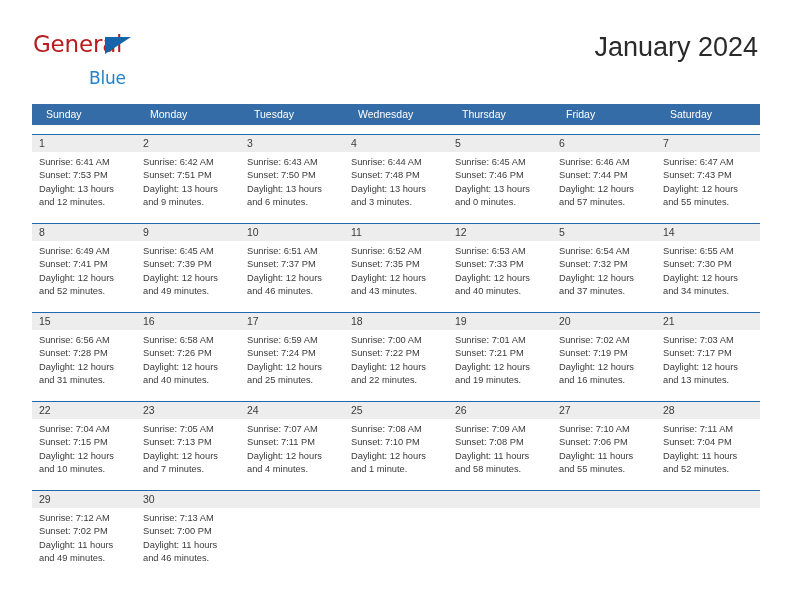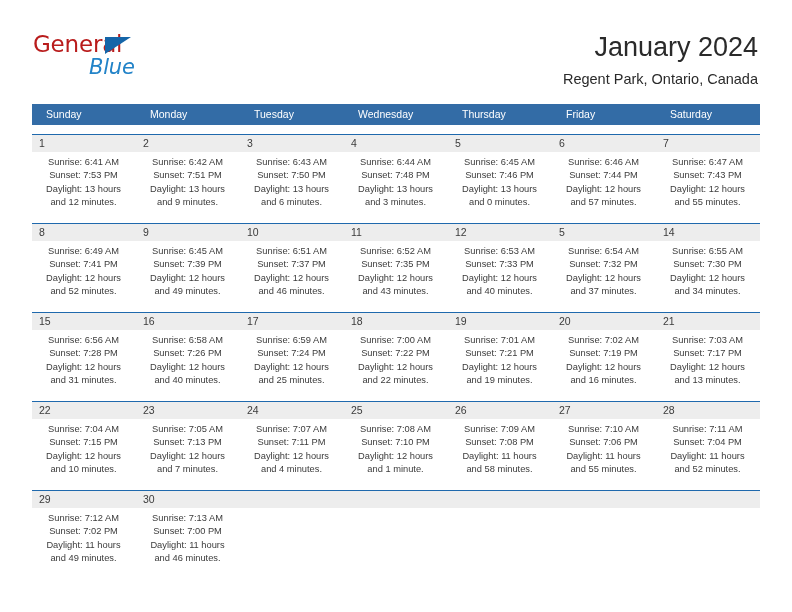--- a/index.html
+++ b/index.html
@@ -52,28 +52,27 @@
     left: 72px;
     top: 5px;
     width: 0;
     height: 0;
     border-left: 26px solid #1565a8;
     border-bottom: 17px solid transparent;
   }
   .logo-blue {
     position: absolute;
     left: 56px;
-    top: 23px;
-    font-size: 21px;
+    top: 34px;
+    font-size: 17px;
     letter-spacing: -0.2px;
     color: #2283c8;
     font-family: "DejaVu Sans", sans-serif;
     font-weight: 400;
     line-height: 25px;
-    font-style: italic;
   }
   .title-block {
     position: absolute;
     right: 34px;
     top: 30px;
     text-align: right;
   }
   .cal-title {
     font-size: 27px;
     color: #2a2a2a;
@@ -143,21 +142,20 @@
     padding-left: 7px;
     box-sizing: border-box;
   }
   .cell {
     flex: 1 1 0;
     padding: 4px 8px 0 7px;
     box-sizing: border-box;
     font-size: 9.3px;
     line-height: 13.3px;
     color: #3b3b3b;
-    text-align: center;
   }
   .cell .ln {
     white-space: nowrap;
     overflow: hidden;
   }
   .cell.empty { visibility: hidden; }
 </style>
 </head>
 <body>
 
@@ -166,21 +164,20 @@
   <div class="header">
 
     <div class="logo">
       <span class="logo-general">General</span>
       <span class="logo-tri"></span>
       <span class="logo-blue">Blue</span>
     </div>
 
     <div class="title-block">
       <div class="cal-title">January 2024</div>
-      <div class="cal-subtitle">Regent Park, Ontario, Canada</div>
     </div>
 
   </div>
 
   <div class="calendar">
 
     <div class="weekday-row">
       <div class="weekday">Sunday</div>
       <div class="weekday">Monday</div>
       <div class="weekday">Tuesday</div>

